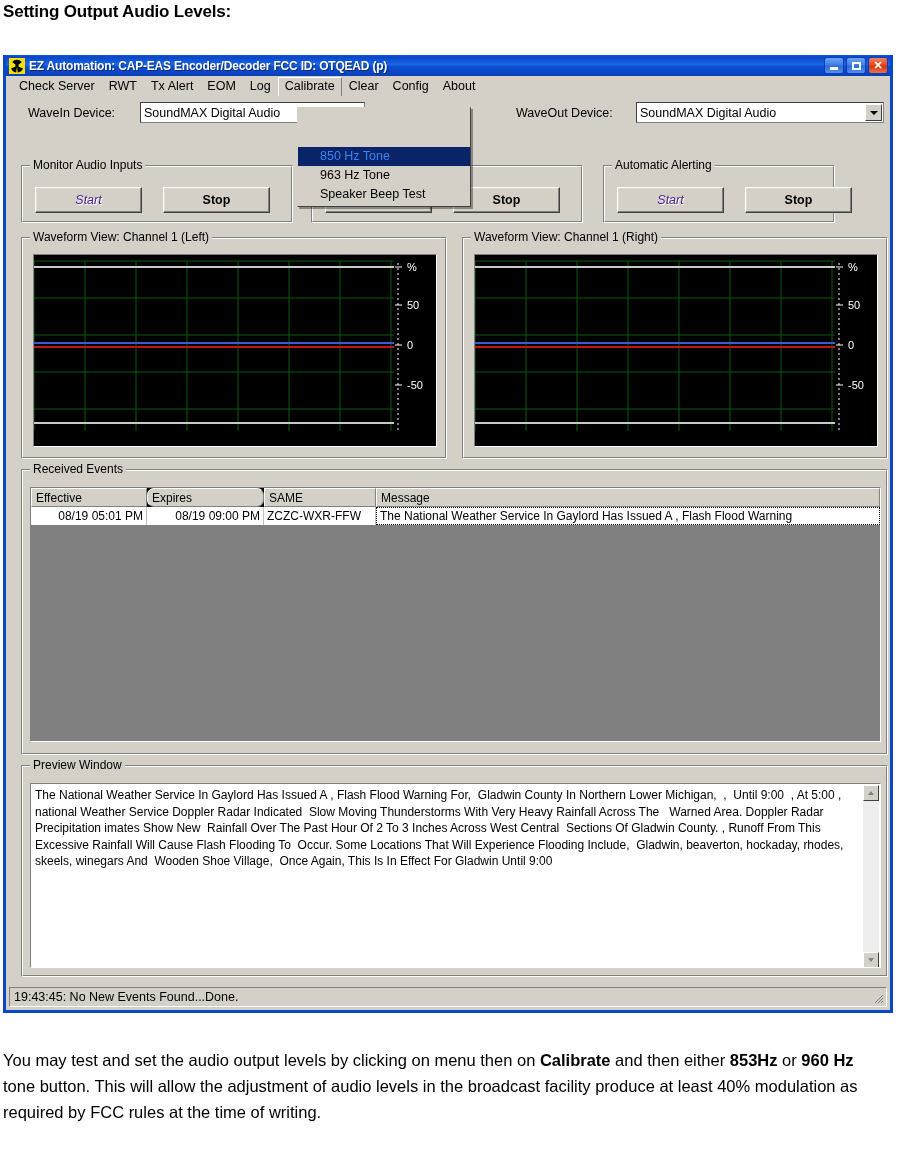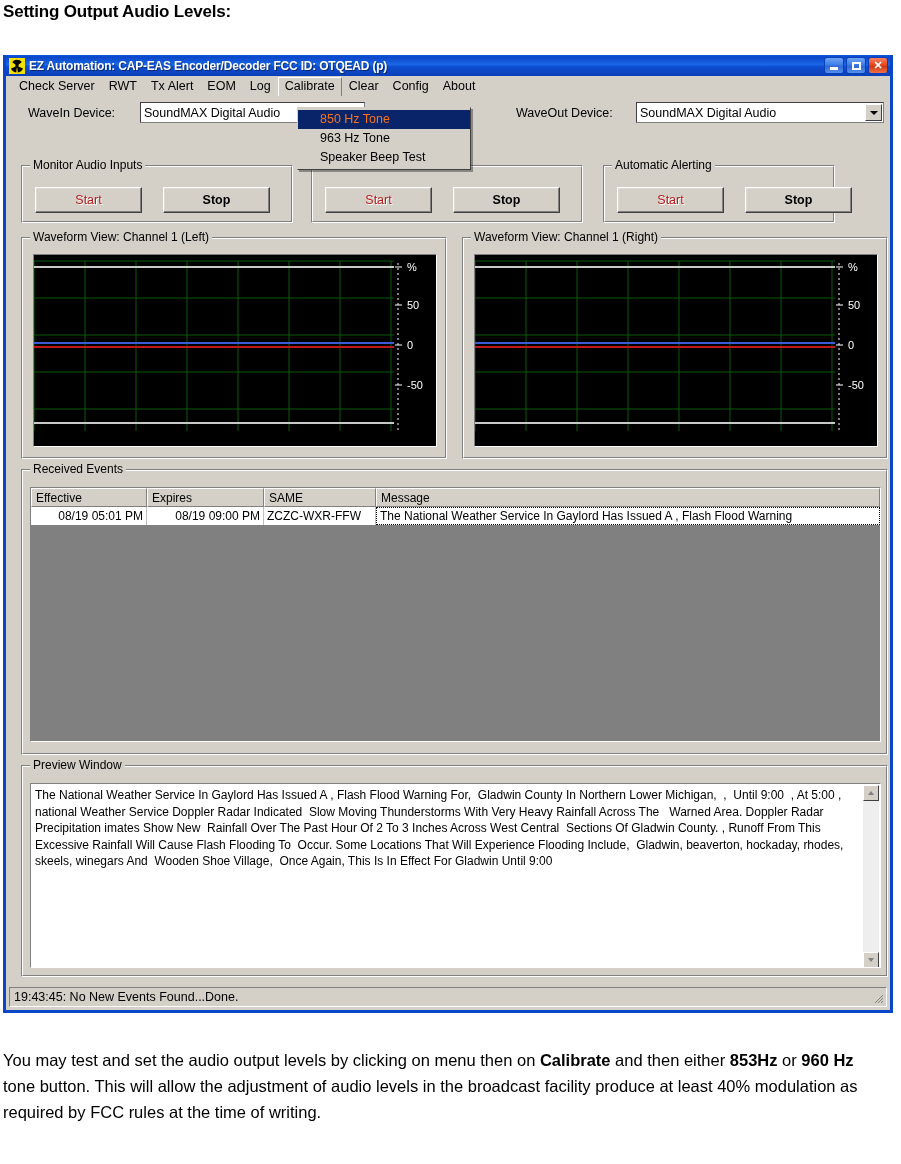--- a/index.html
+++ b/index.html
@@ -130,21 +130,22 @@
     box-sizing: border-box;
   }
   .menu-popup .mrow {
     font-size: 12.5px;
     padding: 2px 8px 3px 22px;
     color: #000;
     white-space: nowrap;
   }
   .menu-popup .mrow.sel {
     background: #0a246a;
-    color: #f97316;
+    color: #3b82f6;
+    margin-top: 37px;
   }
 
   
   .device-row {
     position: relative;
     height: 32px;
     margin-top: 2px;
   }
   .lbl {
     font-size: 12.5px;
@@ -226,23 +227,24 @@
     font-size: 12.5px;
     font-family: "Liberation Sans", sans-serif;
     color: #000;
     display: flex;
     align-items: center;
     justify-content: center;
     box-sizing: border-box;
     font-weight: bold;
   }
   .btn.disabled {
-    color: #b91c1c;
+    color: #4c1d95;
     text-shadow: 1px 1px 0 #ffffff;
     font-weight: normal;
+    font-style: italic;
   }
 
   
   .scope {
     position: absolute;
     background: #000000;
     border: 1px solid #808080;
     border-right-color: #ffffff;
     border-bottom-color: #ffffff;
     box-sizing: border-box;
@@ -549,21 +551,21 @@
       </svg>
     </div>
   </div>
 
   <div class="group" style="left:15px; top:414px; width:867px; height:286px;">
     <div class="gb-inner"></div>
     <div class="gtitle">Received Events</div>
     <div class="listbox" style="left:8px; top:17px; width:851px; height:255px;">
       <div class="lv-header">
         <div class="hcell" style="width:116px;">Effective</div>
-        <div class="hcell" style="width:117px;">Expires</div>
+        <div class="hcell" style="width:117px;border-radius:7px;">Expires</div>
         <div class="hcell" style="width:112px;">SAME</div>
         <div class="hcell" style="width:504px;text-align:center;">Message</div>
       </div>
       <div class="lv-row">
         <div class="dcell num" style="width:116px;">08/19 05:01 PM</div>
         <div class="dcell num" style="width:117px;">08/19 09:00 PM</div>
         <div class="dcell" style="width:112px;">ZCZC-WXR-FFW</div>
         <div class="dcell focus" style="width:504px;">The National Weather Service In Gaylord Has Issued A , Flash Flood Warning</div>
       </div>
     </div>

